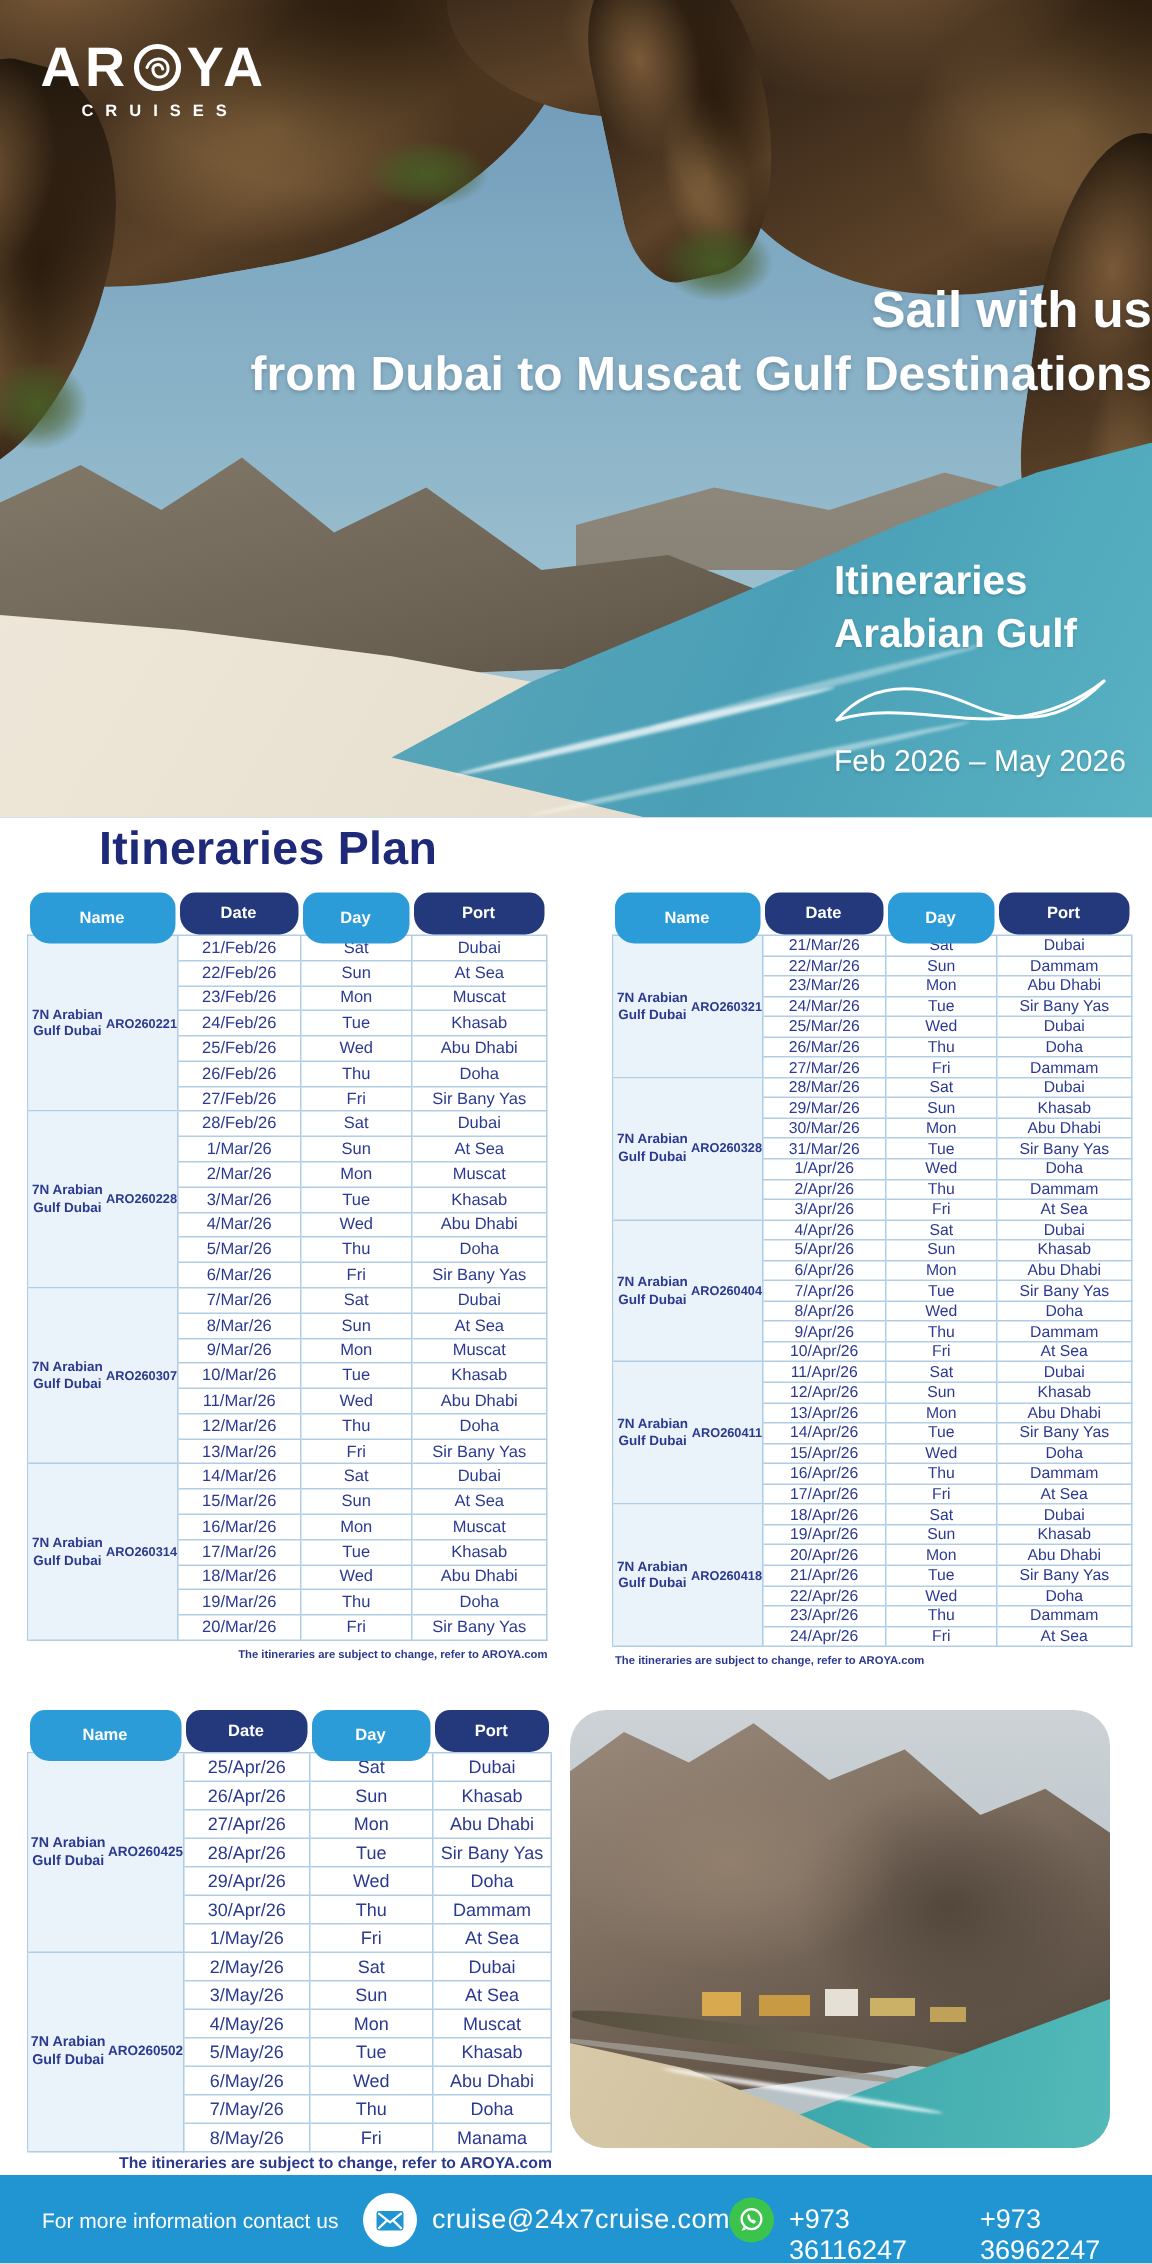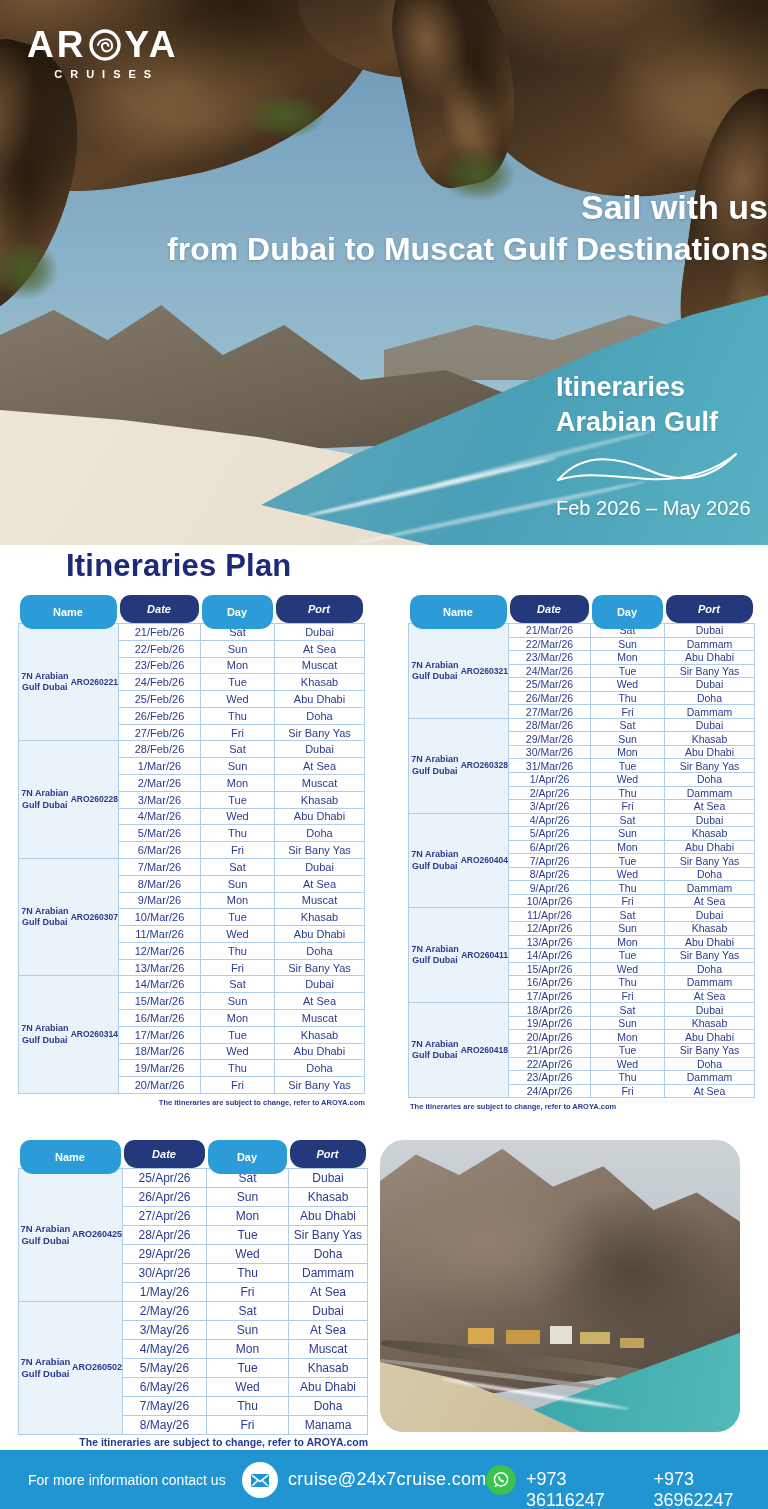--- a/index.html
+++ b/index.html
@@ -74,21 +74,21 @@
 
   
   .main-title { position:absolute; left:30px; top:548px; font-size:31px; font-weight:bold; color:#1E2A78; letter-spacing:.2px;margin-left:36px; }
 
   .itin-table { position:absolute; }
   .thead { display:grid; grid-template-columns:var(--cols); height:34px; position:relative; z-index:2; }
   .tabwrap { padding:0 1.5px; }
   .tab { width:100%; display:flex; align-items:center; justify-content:center;
     color:#fff; font-size:11px; font-weight:bold; border-radius:10px 10px 13px 13px; }
   .tab-light { height:34px; background:#2B9CD8; }
-  .tab-dark  { height:28px; background:#24397B;font-style:italic; }
+  .tab-dark  { height:28px; background:#24397B; }
   .tbody { display:grid; grid-template-columns:var(--cols); grid-auto-rows:var(--rh);
     margin-top:-6px; position:relative; z-index:1; background:#fff;
     border-top:1px solid #AFCDE4; border-left:1px solid #AFCDE4; }
   .cell, .name-cell { border-right:1px solid #AFCDE4; border-bottom:1px solid #AFCDE4;
     display:flex; align-items:center; justify-content:center; color:#2B3A8F; }
   .name-cell { grid-column:1; flex-direction:row; background:#EAF3FA; text-align:center; line-height:1.25; }
   .nc1 { font-weight:bold; font-size:var(--nfs); }
   .nc2 { font-weight:bold; font-size:var(--nfs2); }
 
   #table-left   { left:18px;  top:595px; width:347px; --cols:100px 82px 74px 90px; --rh:16.79px; font-size:11px;   --nfs:9px;   --nfs2:8.5px; }

